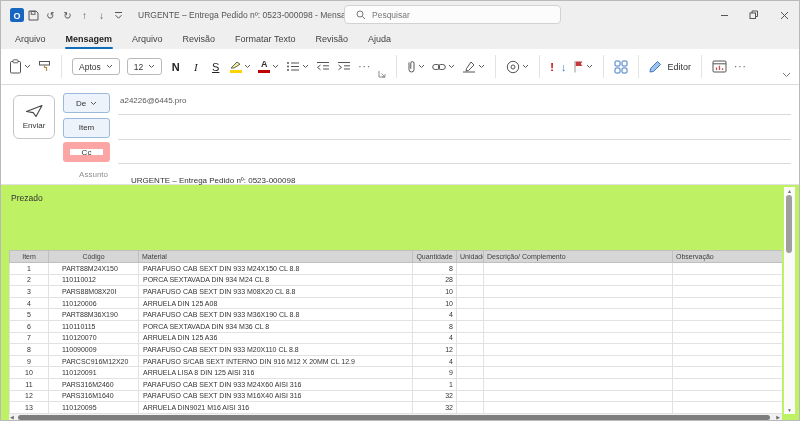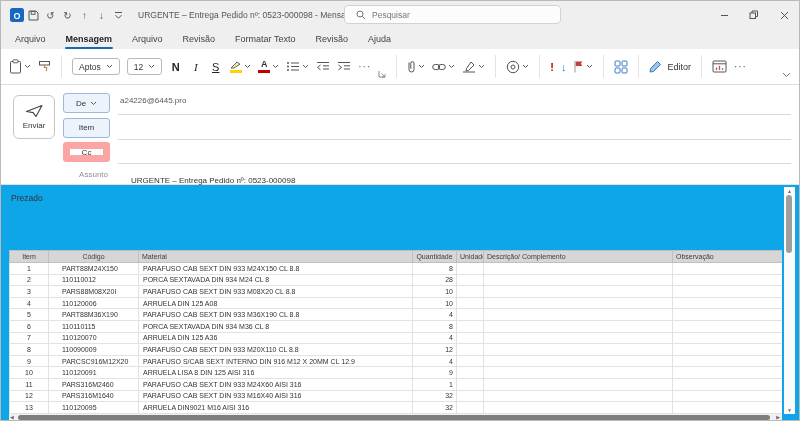--- a/index.html
+++ b/index.html
@@ -48,21 +48,21 @@
   .send-btn { position:absolute; left:12px; top:9px; width:42px; height:44px; border:1px solid #c6c6c6; border-radius:6px; background:#fff; display:flex; flex-direction:column; align-items:center; justify-content:center; gap:3px; font-size:8px; color:#333; }
   .fieldbtn { position:absolute; left:62px; width:47px; height:20px; border-radius:3px; font-size:8px; color:#333; display:flex; align-items:center; justify-content:center; gap:4px; background:#fff; }
   .fieldbtn.blue { background:var(--field-fill,#ecf3fb); border:1px solid var(--field-border,#9bb9dc); }
   .fieldbtn.gray { background:#fff; border:7px solid #fca5a5; }
   .fieldline { position:absolute; left:117px; right:8px; height:14px; border-bottom:1px solid #d9d9d9; background:none; }
   .from-value { position:absolute; left:119px; top:10px; font-size:8px; color:#5a5a5a; }
   .subject-label { position:absolute; left:60px; width:47px; top:84px; font-size:8px; color:#8f8f8f; text-align:right; }
   .subject-value { position:absolute; left:119px; top:90px; font-size:8px; color:#333;margin-left:11px; }
 
   
-  .msgbody { position:absolute; top:184px; left:0; right:0; bottom:0; background:#0ea5e9; }
+  .msgbody { position:absolute; top:184px; left:0; right:0; bottom:0; background:#bef264; }
   .greeting { position:absolute; left:10px; top:8px; font-size:8.5px; color:#333; }
   .paragraph { position:absolute; left:10px; top:29px; font-size:8.5px; color:#333; white-space:nowrap; }
   .table-clip { position:absolute; left:8px; top:65px; width:773px; height:165px; overflow:hidden; }
   table { border-collapse:collapse; table-layout:fixed; width:773px; font-size:7px; color:#333; }
   th { background:var(--header-bg,#d6d6d6); color:#3d3d3d; font-weight:normal; height:12px; border:1px solid #bfbfbf; padding:0 3px; overflow:hidden; white-space:nowrap; }
   td { height:11.6px; border:1px solid #e2e2e2; padding:0 3px; overflow:hidden; white-space:nowrap; background:#fff; }
   th.c0, th.c1, th.c3, th.c4 { text-align:center; }
   th.c2, th.c5, th.c6 { text-align:left; }
   td.c0 { text-align:center; }
   td.c1 { padding-left:13px; }

